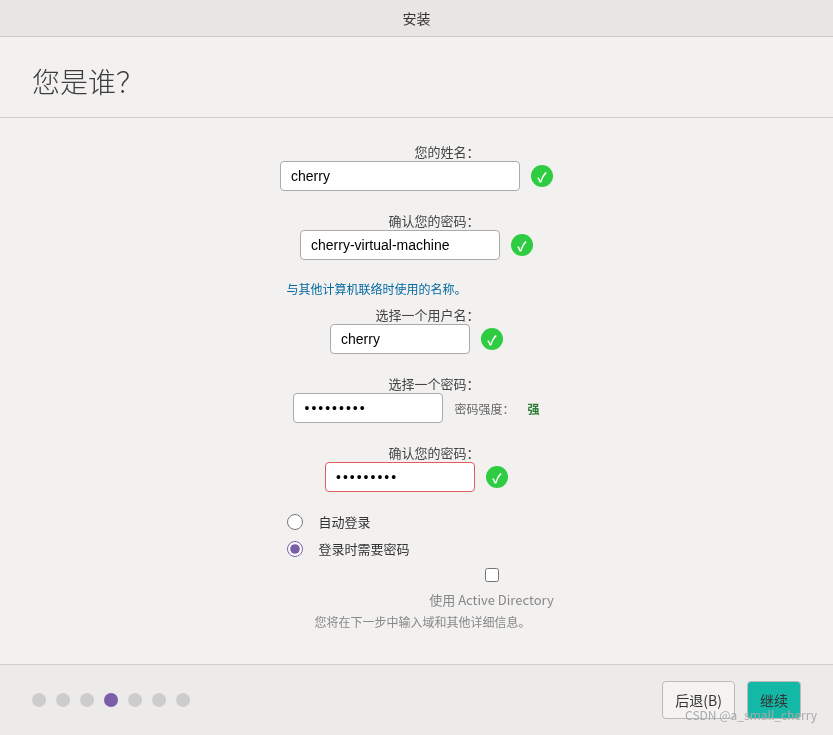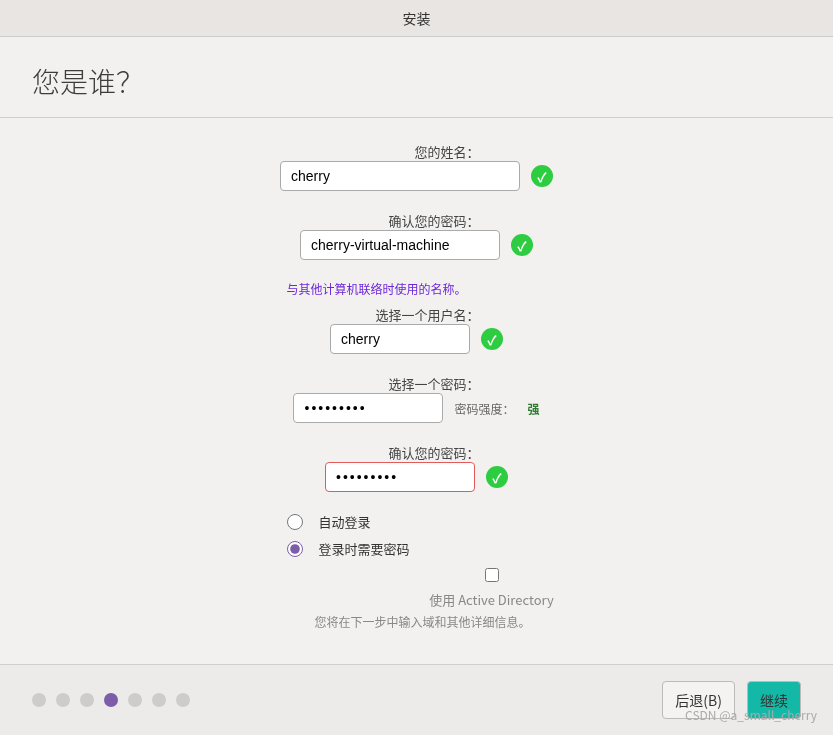--- a/index.html
+++ b/index.html
@@ -118,21 +118,21 @@
     }
     .strength-value {
       font-size: 12px;
       color: #2e7d32;
       font-weight: bold;
       margin-left: 2px;
     }
 
     .hint-text {
       font-size: 12px;
-      color: #6d28d9;
+      color: #0369a1;
       margin-left: 150px;
       margin-bottom: 8px;
       margin-top: 16px;
     }
 
     
     .radio-section {
       margin-left: 150px;
       margin-top: 10px;
     }

